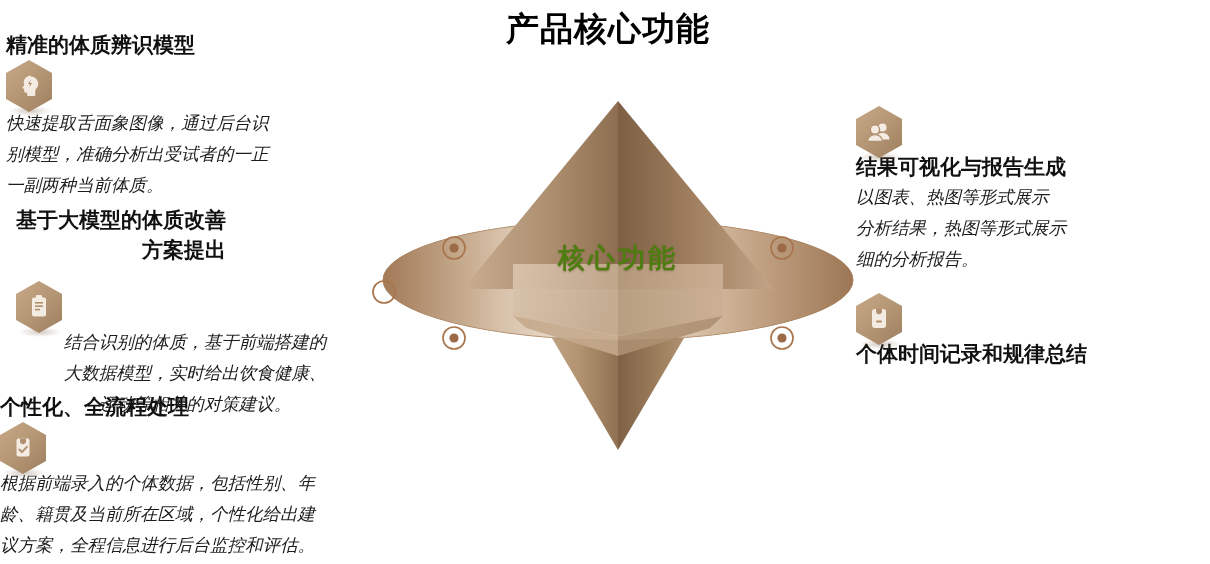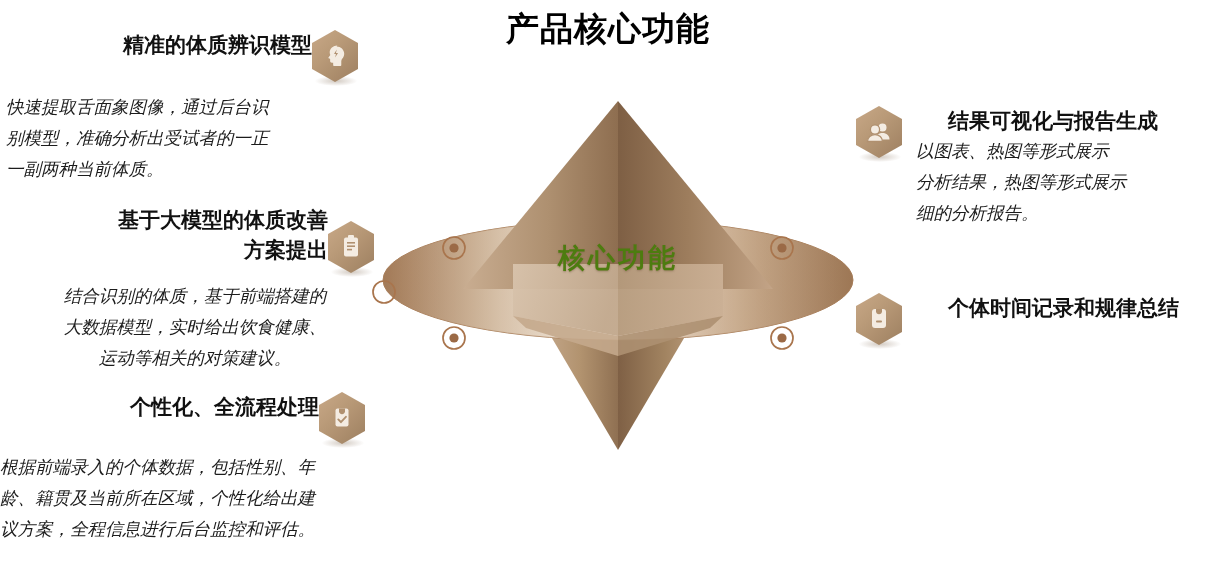--- a/index.html
+++ b/index.html
@@ -32,20 +32,21 @@
     box-sizing: border-box;
   }
 
   
   .feature {
     position: absolute;
   }
   .feature-head {
     display: flex;
     align-items: flex-start;
+    flex-direction: column;
   }
   .feature-title {
     font-size: 21px;
     font-weight: bold;
     color: #111111;
     line-height: 30px;
     white-space: pre-line;
   }
   .feature-body {
     font-size: 17.5px;
@@ -65,21 +66,20 @@
   .feature.left .feature-body {
     text-align: left;
   }
 
   
   .feature.right .feature-head {
     justify-content: flex-start;
   }
   .feature.right .feature-title {
     text-align: center;
-    margin-left: 32px;
   }
 
   
   .hex {
     position: relative;
     width: 46px;
     height: 52px;
     flex: 0 0 46px;
     -webkit-clip-path: polygon(50% 0%, 100% 25%, 100% 75%, 50% 100%, 0% 75%, 0% 25%);
     clip-path: polygon(50% 0%, 100% 25%, 100% 75%, 50% 100%, 0% 75%, 0% 25%);

